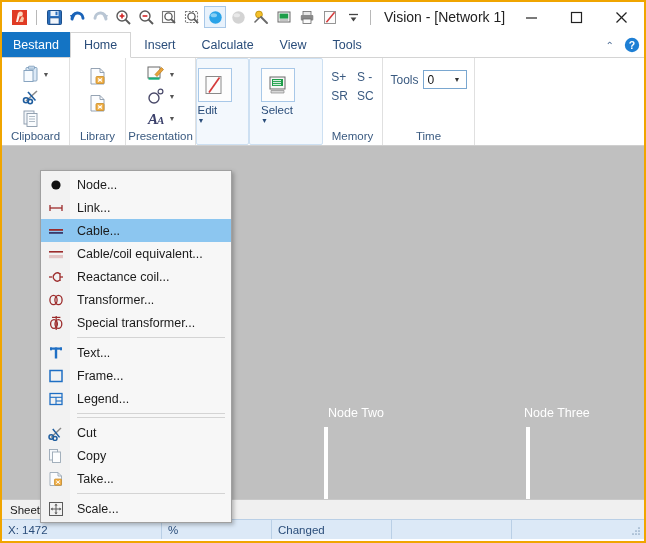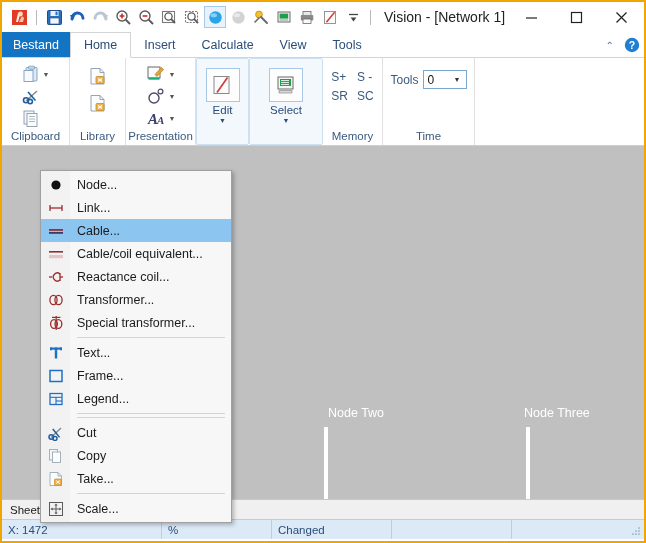--- a/index.html
+++ b/index.html
@@ -110,21 +110,21 @@
   }
   .vstack { display: flex; flex-direction: column; gap: 1px; align-items: flex-start; }
   .smallbtn {
     display: flex; align-items: center; gap: 2px;
     padding: 1px 3px;
     cursor: default;
   }
   .caret { font-size: 7px; color: #555; line-height: 1; }
 
   .bigbtn {
-    display: flex; flex-direction: column; align-items: center;
+    display: flex; flex-direction: column; align-items: flex-start;
     width: 50px;
     padding-top: 3px;
     cursor: default;
   }
   .bigbtn .bicon {
     width: 34px; height: 34px;
     border: 1px solid #a8c8e8;
     background: #fdfdfd;
     display: flex; align-items: center; justify-content: center;
   }

